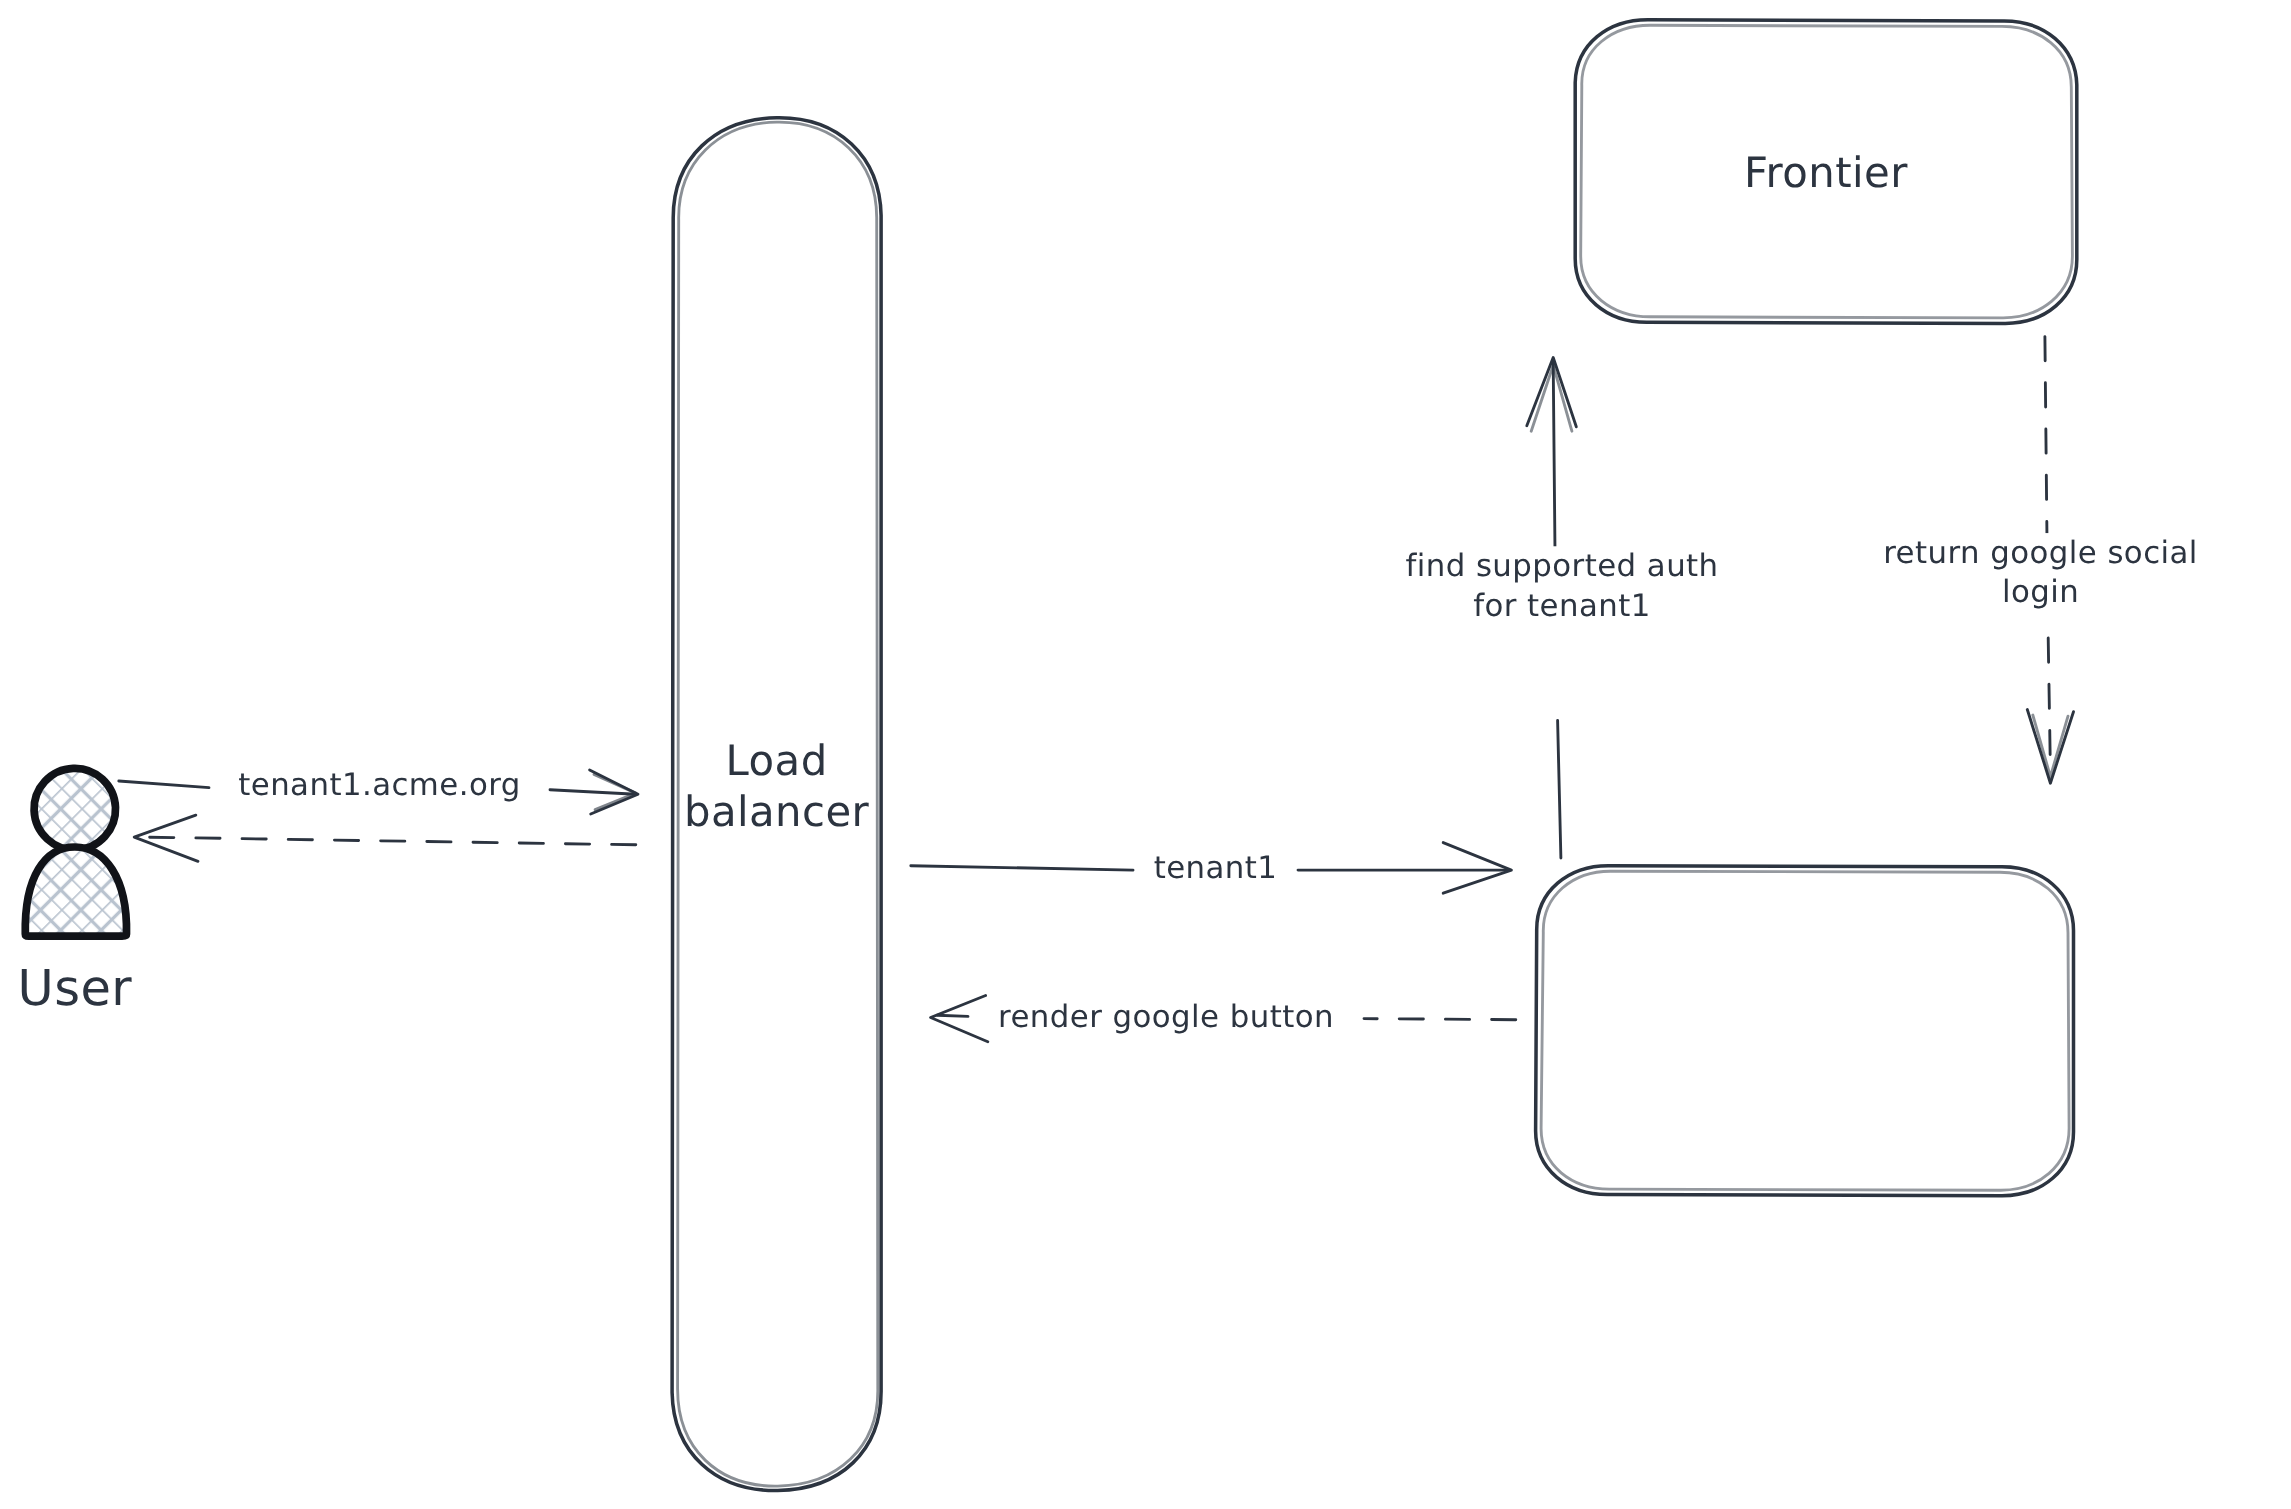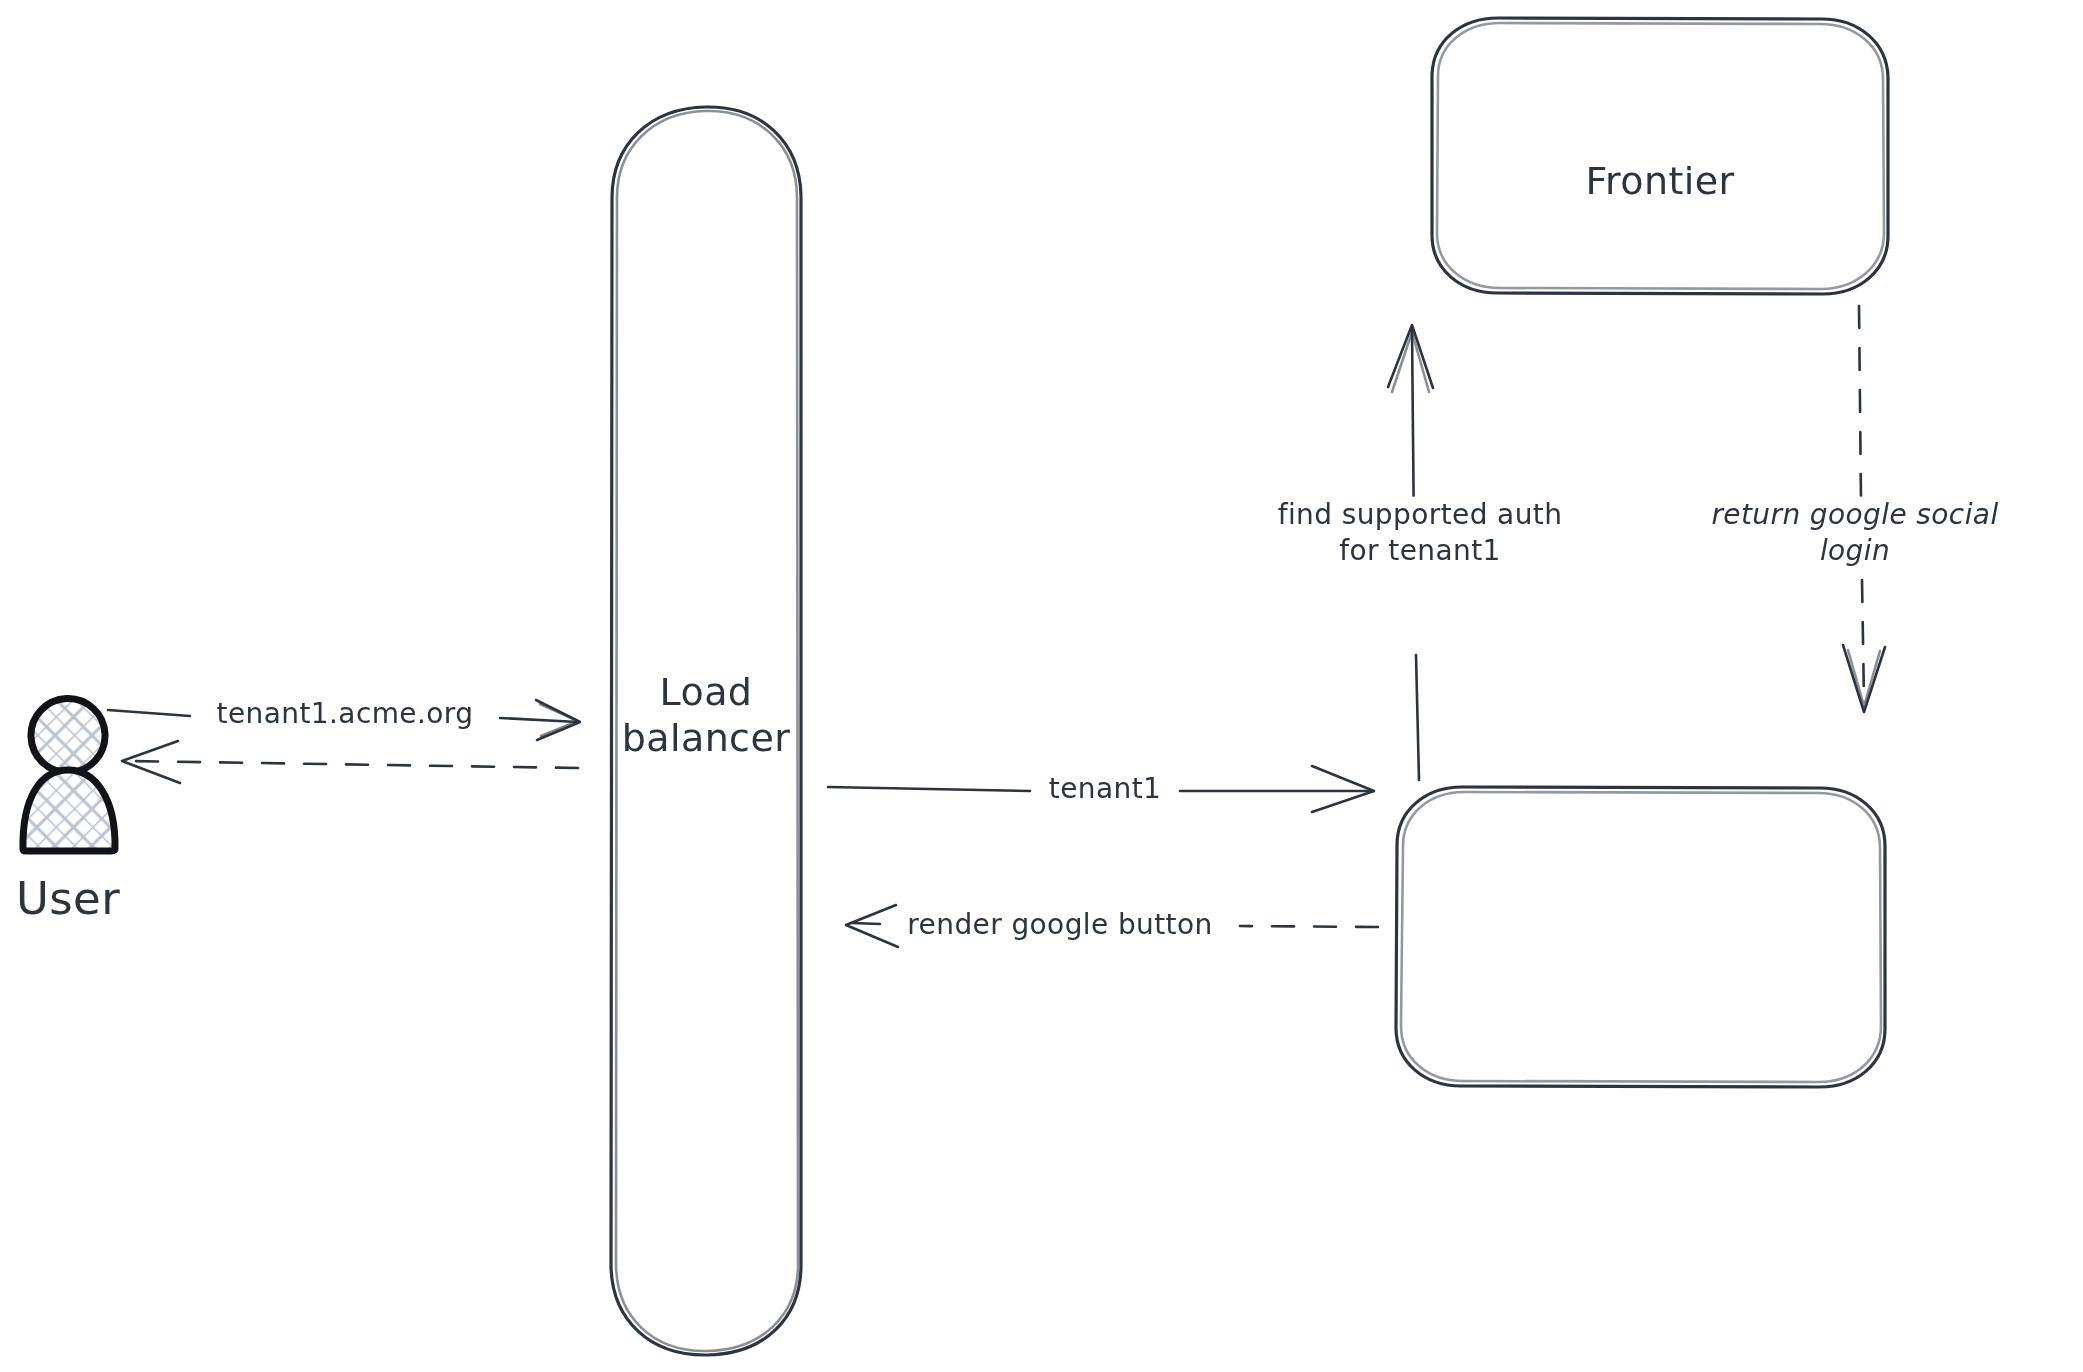--- a/index.html
+++ b/index.html
@@ -158,26 +158,26 @@
       <path class="stroke-thin dashed" d="M 1862 580 L 1864 700"></path>
       <path class="stroke-thin" d="M 1843 645 L 1864 712 L 1885 647"></path>
       <path class="stroke-thin" d="M 1848 650 L 1864 706 L 1880 651" opacity="0.55"></path>
     </g>
   </svg>
 
   <div class="lbl actor-label" style="left:68px; top:872px;">User</div>
 
   <div class="lbl node-label" style="left:706px; top:715px;"><span>Load</span><br><span>balancer</span></div>
 
-  <div class="lbl node-label" style="left:1660px; top:157px;margin-top:24px;">Frontier</div>
+  <div class="lbl node-label" style="left:1660px; top:157px;">Frontier</div>
 
 
   <div class="lbl edge-label" style="left:345px; top:714px;">tenant1.acme.org</div>
 
   <div class="lbl edge-label" style="left:1105px; top:789px;">tenant1</div>
 
   <div class="lbl edge-label" style="left:1060px; top:925px;text-align:center;">render google button</div>
 
   <div class="lbl edge-label two-line" style="left:1420px; top:533px;"><span>find supported auth</span><br><span>for tenant1</span></div>
 
-  <div class="lbl edge-label two-line" style="left:1855px; top:533px;font-style:italic;"><span>return google social</span><br><span>login</span></div>
+  <div class="lbl edge-label two-line" style="left:1855px; top:521px;"><span>return google social</span><br><span>login</span></div>
 
 </div>
 
 </body></html>

